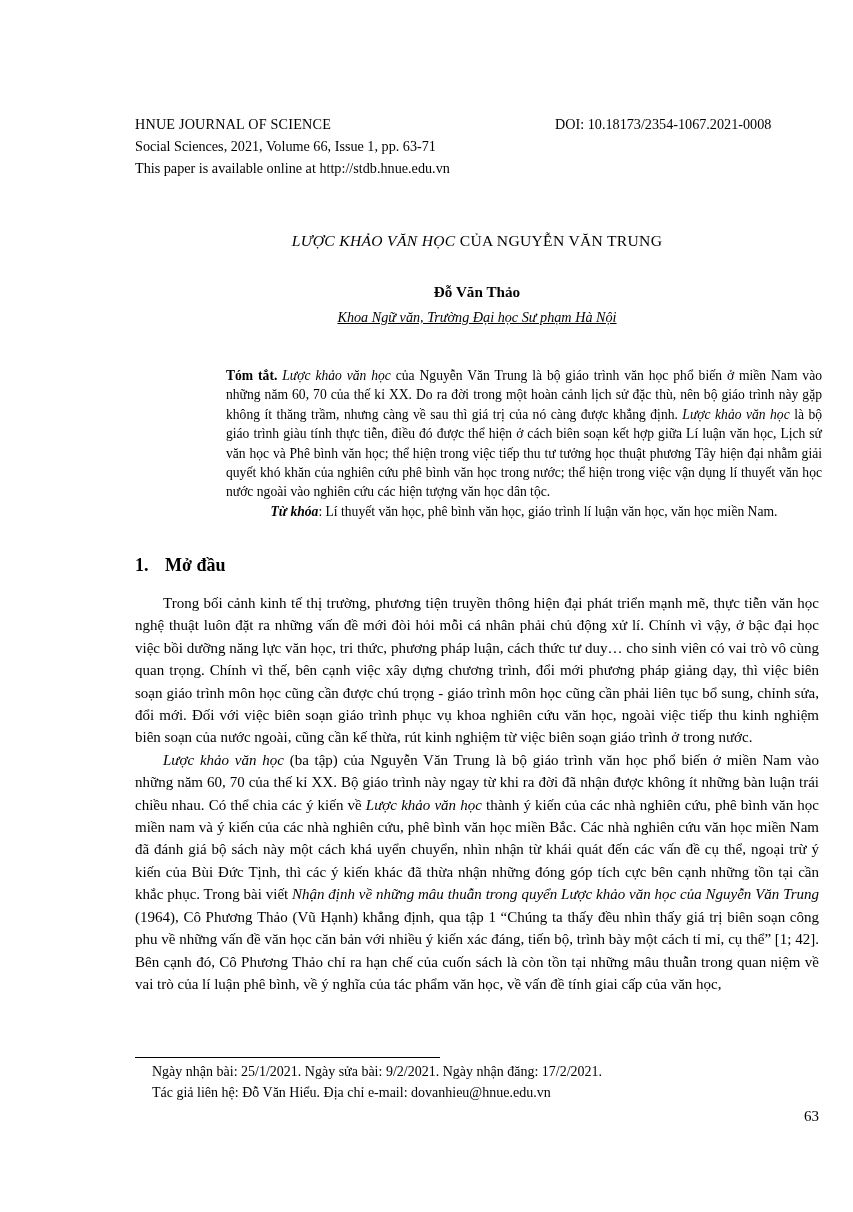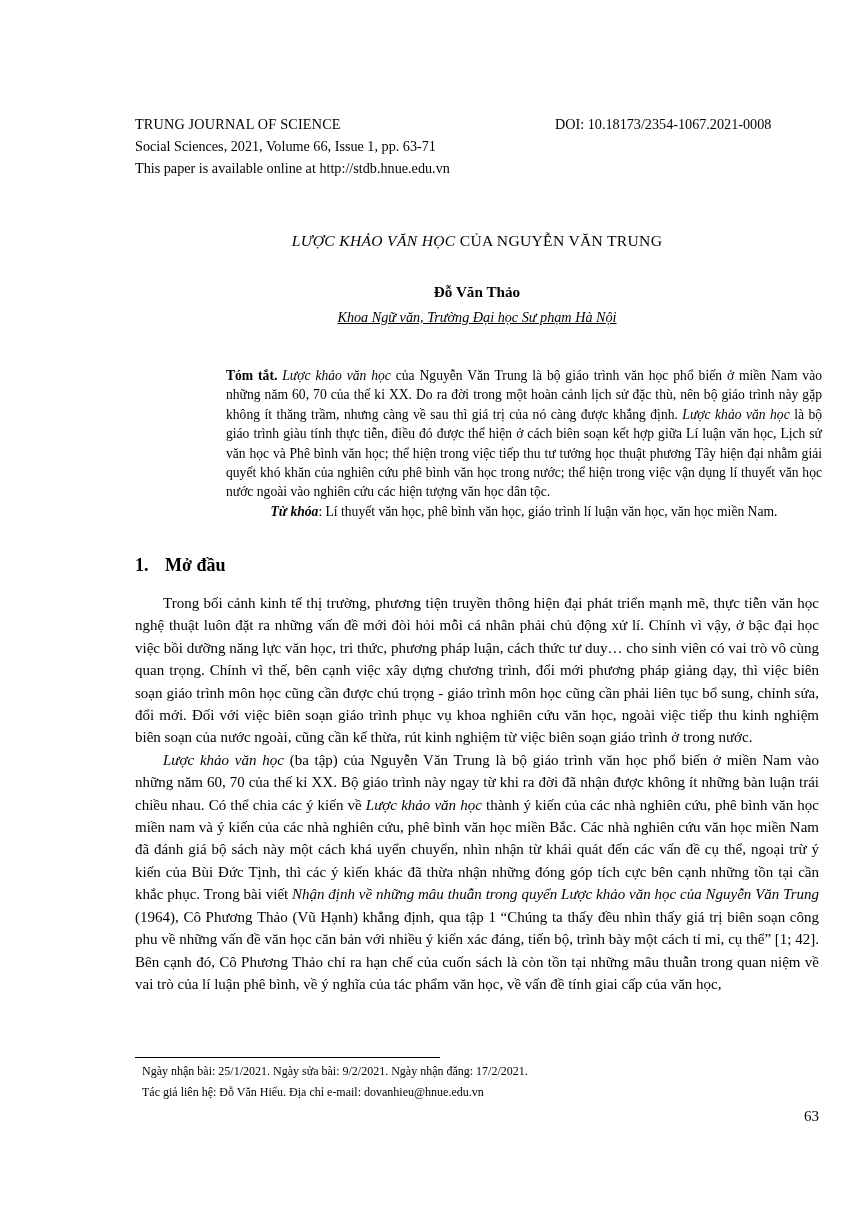--- a/index.html
+++ b/index.html
@@ -152,24 +152,24 @@
   .footnote-rule {
     position: absolute;
     left: 135px;
     top: 1057px;
     width: 305px;
     height: 0;
     border-top: 1.6px solid #000000;
   }
   .footnote {
     position: absolute;
-    left: 142px;
+    left: 152px;
     top: 1061px;
     width: 600px;
-    font-size: 12px;
+    font-size: 14px;
     line-height: 21px;
   }
   .footnote div {
     white-space: nowrap;
   }
   .page-number {
     position: absolute;
     left: 600px;
     top: 1108px;
     width: 219px;
@@ -177,21 +177,21 @@
     font-size: 15px;
   }
 </style>
 </head>
 <body>
 
 <div class="page">
 
   <div class="jhead">
     <div class="jhead-row1">
-      <span class="jhead-title">TRUNG JOURNAL OF SCIENCE</span>
+      <span class="jhead-title">HNUE JOURNAL OF SCIENCE</span>
       <span class="jhead-doi">DOI: 10.18173/2354-1067.2021-0008</span>
     </div>
     <span class="jhead-line">Social Sciences, 2021, Volume 66, Issue 1, pp. 63-71</span>
     <span class="jhead-line">This paper is available online at http://stdb.hnue.edu.vn</span>
   </div>
 
   <div class="title-block">
     <h1 class="paper-title">
       <span class="ital">LƯỢC KHẢO VĂN HỌC</span><span> CỦA NGUYỄN VĂN TRUNG</span><br>
     </h1>

